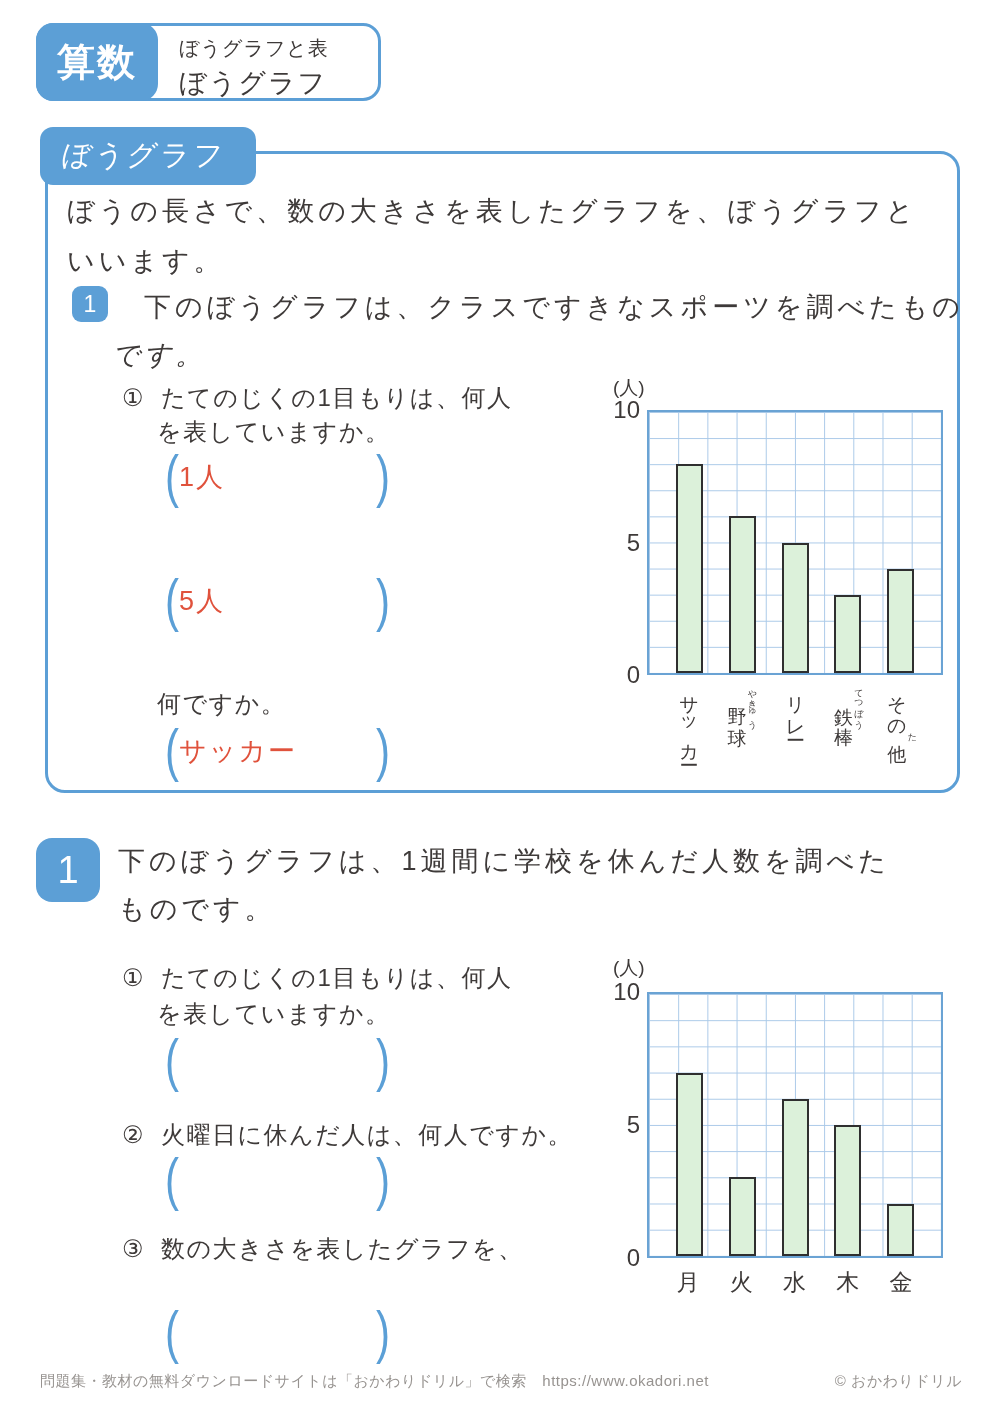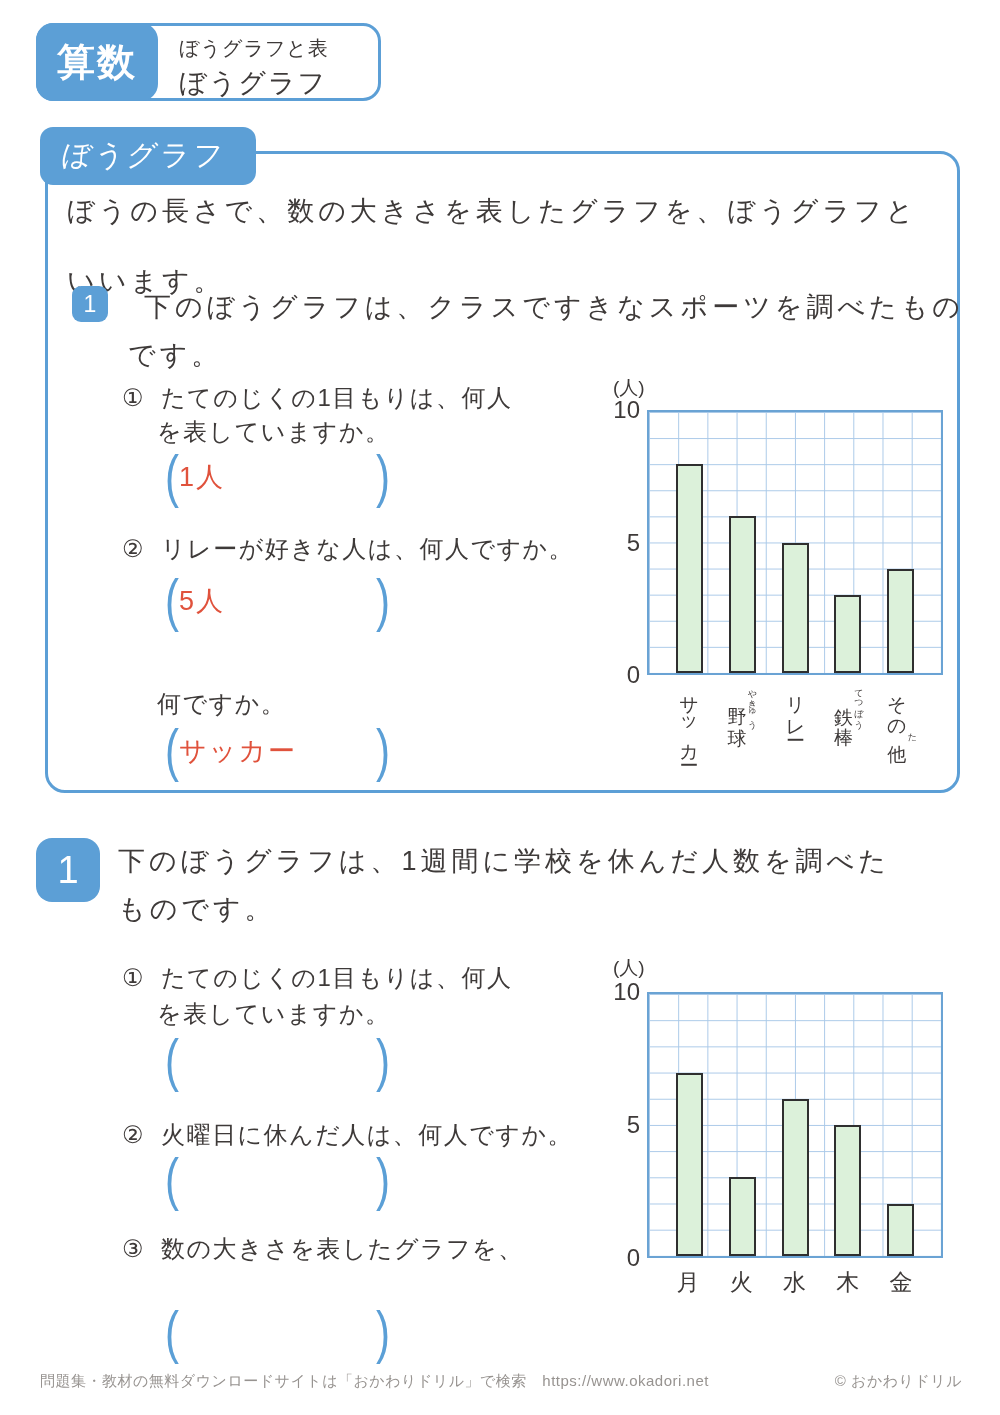--- a/index.html
+++ b/index.html
@@ -68,39 +68,36 @@
       <div class="header-title">ぼうグラフ</div>
     </div>
   </header>
 
   <div class="section-tab">
       <span>ぼうグラフ</span>
     </div>
   <section class="explainer-box"></section>
 
   <p class="body-text" style="left:67px; top:192px;">ぼうの長さで、数の大きさを表したグラフを、ぼうグラフと</p>
-  <p class="body-text" style="left:67px; top:242px;margin-top:20px;">いいます。</p>
+  <p class="body-text" style="left:67px; top:242px;">いいます。</p>
 
   <div class="badge-sm">1</div>
   <p class="body-text" style="left:112px; top:288px;margin-left:32px;">下のぼうグラフは、クラスですきなスポーツを調べたもの</p>
-  <p class="body-text" style="left:128px; top:336px;">です。</p>
+  <p class="body-text" style="left:112px; top:336px;font-style:italic;">です。</p>
 
   <div class="q-row" style="left:122px; top:382px;">
     <span class="qnum">①</span><span>たてのじくの1目もりは、何人</span>
   </div>
   <div class="q-row" style="left:157px; top:416px;">を表していますか。</div>
   <div class="ans" style="left:165px; top:450px;">
     <span class="paren">(</span>
     <span class="ansval">1人</span>
     <span class="paren">)</span>
   </div>
 
-  <div class="q-row" style="left:122px; top:533px;">
-    <span class="qnum">②</span><span>リレーが好きな人は、何人ですか。</span>
-  </div>
   <div class="ans" style="left:165px; top:574px;">
     <span class="paren">(</span>
     <span class="ansval">5人</span>
     <span class="paren">)</span>
   </div>
 
   <div class="q-row" style="left:157px; top:688px;">何ですか。</div>
   <div class="ans" style="left:165px; top:724px;">
     <span class="paren">(</span>
     <span class="ansval">サッカー</span>

